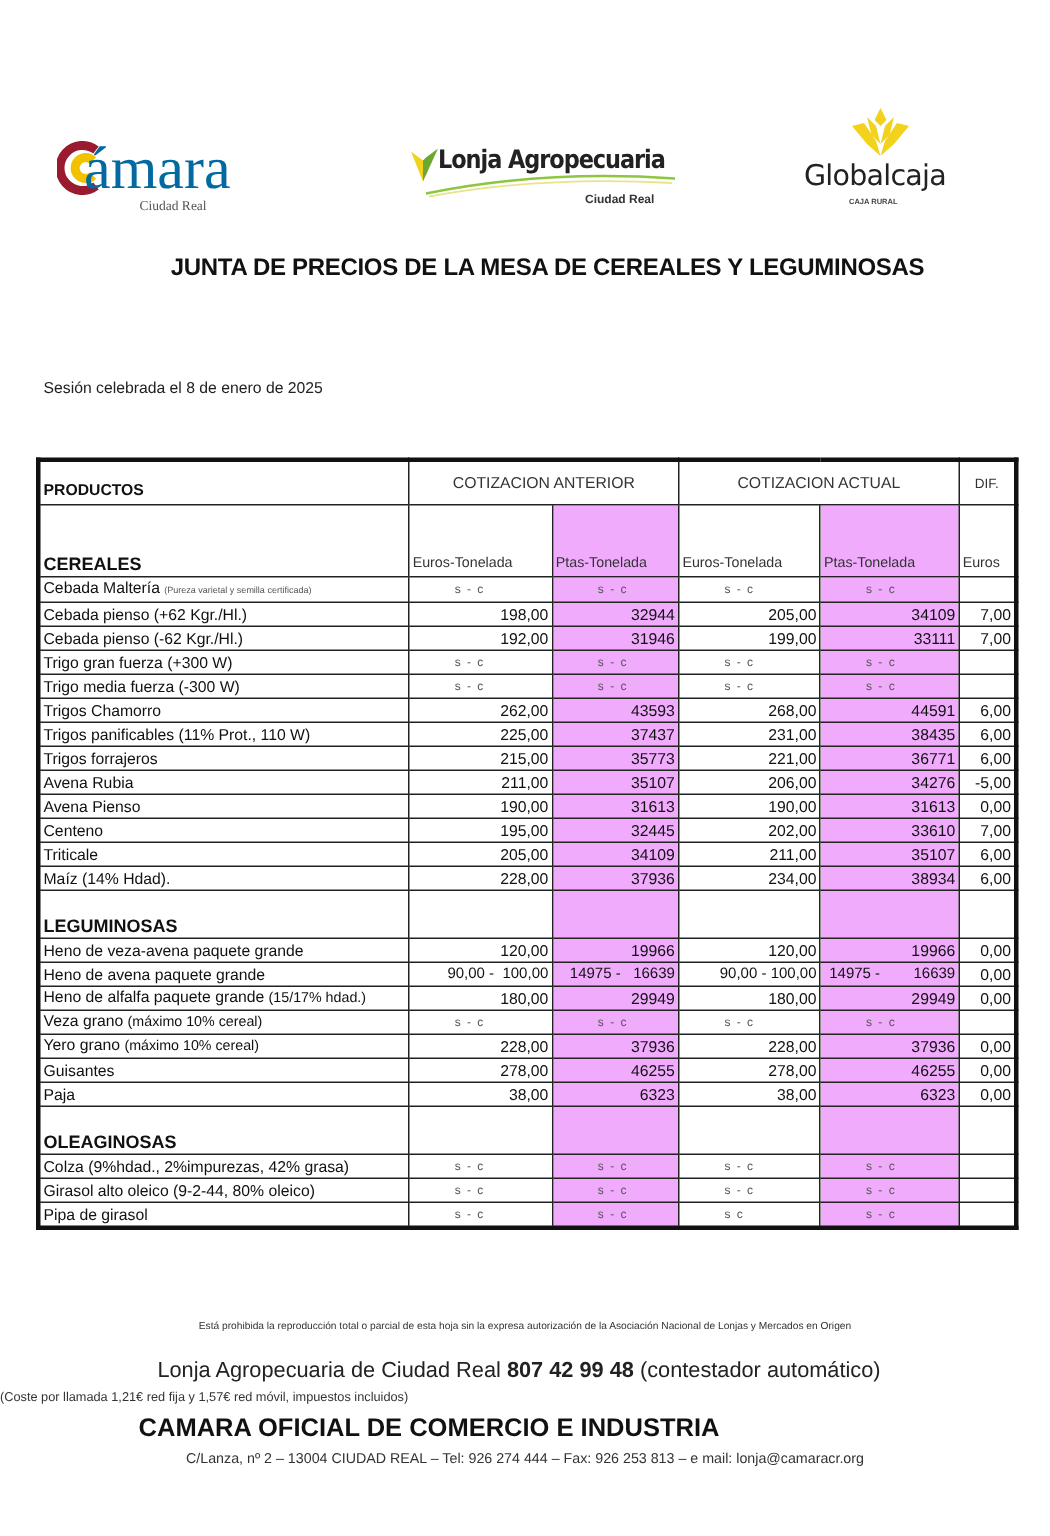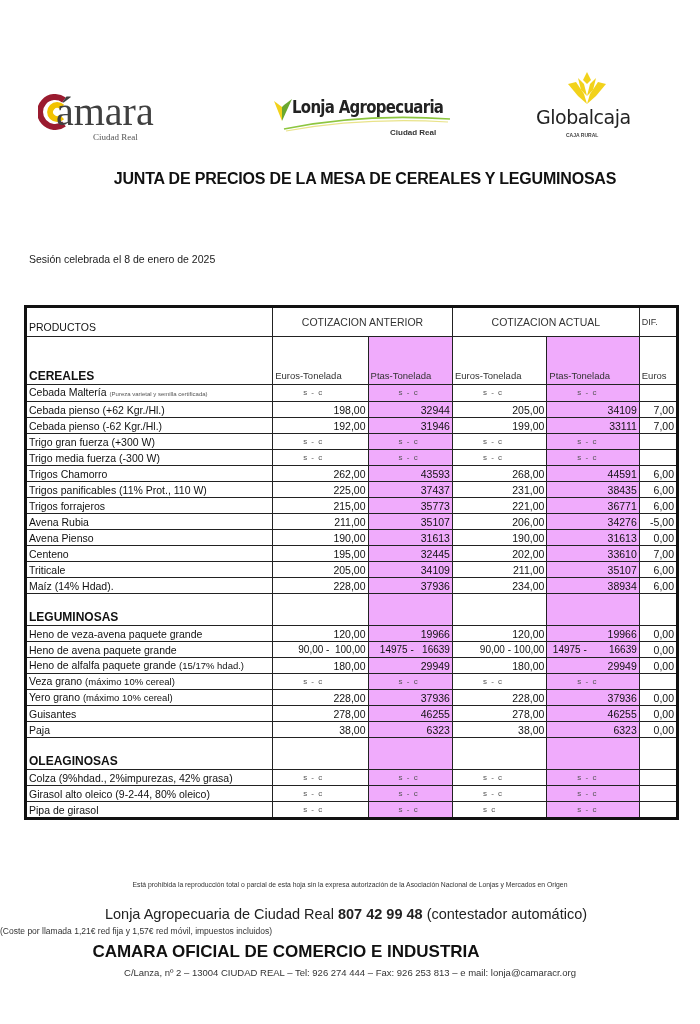--- a/index.html
+++ b/index.html
@@ -3,21 +3,21 @@
 <meta charset="utf-8">
 <style>
   html, body { margin:0; padding:0; background:#ffffff; }
   body { width:700px; height:1024px; position:relative; overflow:hidden;
          font-family:"Liberation Sans", sans-serif; color:#111; }
   .abs { position:absolute; }
 
   
   .logo-camara { left:38px; top:90px; width:170px; height:60px; }
   .camara-word { position:absolute; left:18px; top:0px; font-family:"Liberation Serif", serif;
-                 font-size:40px; color:#404040; letter-spacing:0px; line-height:44px; }
+                 font-size:40px; color:#0369a1; letter-spacing:0px; line-height:44px; }
   .camara-c { position:absolute; left:0; top:4px; width:32px; height:36px; }
   .camara-sub { position:absolute; left:55px; top:42px; font-family:"Liberation Serif", serif;
                 font-size:9px; color:#555; }
 
   .logo-lonja { left:272px; top:95px; width:180px; height:55px; }
   .lonja-word { position:absolute; left:20px; top:2px; font-family:"DejaVu Sans", sans-serif;
                 font-size:17px; font-weight:bold; color:#222; letter-spacing:-0.8px;
                 transform:scaleX(0.88); transform-origin:left; white-space:nowrap; }
   .lonja-sub { position:absolute; left:118px; top:33px; font-size:8px; font-weight:bold; color:#333; }
   .lonja-swoosh { position:absolute; left:10px; top:18px; }
@@ -33,23 +33,23 @@
 
   
   .tbl { left:24px; top:305px; width:655px; border:3px solid #111; border-collapse:collapse;
          table-layout:fixed; position:absolute; }
   .tbl td { border:1px solid #222; padding:0 2px; font-size:10.5px; height:15px;
             line-height:14px; white-space:nowrap; overflow:hidden; }
   .tbl col.c0 { width:246px; } .tbl col.c1 { width:95px; } .tbl col.c2 { width:84px; }
   .tbl col.c3 { width:94px; } .tbl col.c4 { width:92px; } .tbl col.c5 { width:38px; }
   .shade { background:#f0abfc; }
   .hdr td { height:26px; font-size:10.5px; }
-  .hdr td.prod { font-weight:normal; font-size:10.5px; vertical-align:bottom; padding-bottom:2px; }
+  .hdr td.prod { font-weight:bold; font-size:10.5px; vertical-align:bottom; padding-bottom:2px; }
   .hdr td.grp { text-align:center; color:#333; }
-  .hdr td.dif { text-align:left; font-size:9px; color:#333; }
+  .hdr td.dif { text-align:center; font-size:9px; color:#333; }
   .sub td { height:46px; vertical-align:bottom; padding-bottom:1px; }
   .sub td.cat { font-weight:bold; font-size:12px; }
   .sub td.unit { text-align:left; font-size:9.5px; color:#333; }
   .sub td.unit-dif { text-align:left; font-size:9.5px; color:#333; }
   .cat2 td { height:30px; vertical-align:bottom; padding-bottom:1px; }
   .cat2 td.cat { font-weight:bold; font-size:12px; }
   td.num { text-align:right; }
   td.sc { text-align:left; padding-left:30px; font-size:8px; color:#555; letter-spacing:1px; }
   td.range { text-align:right; font-size:10px; }
   .note { font-size:6px; color:#555; }

